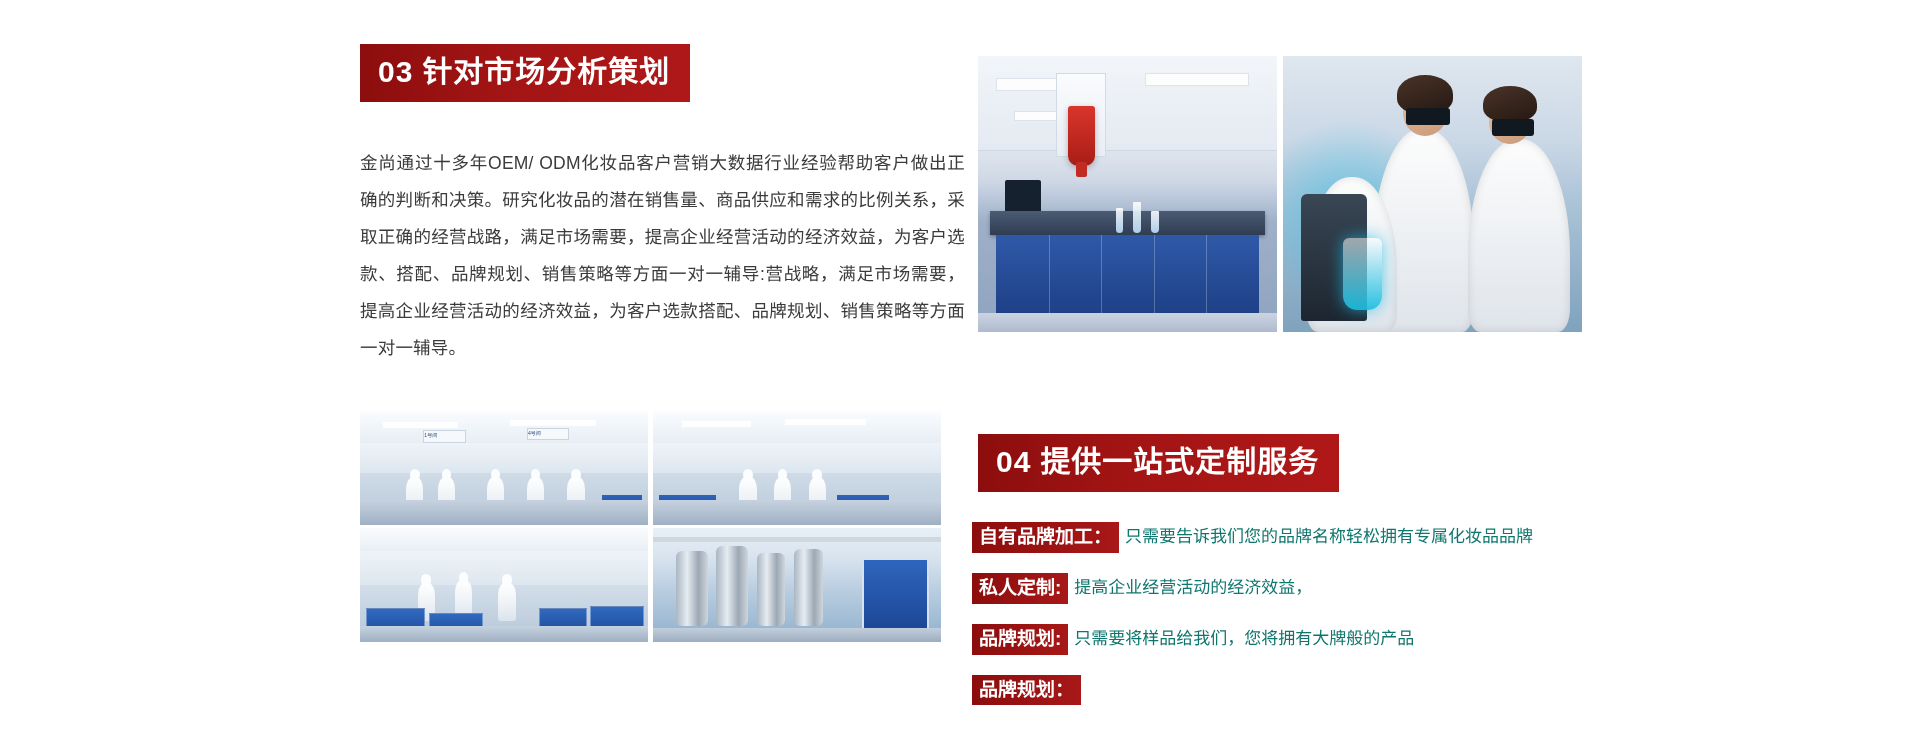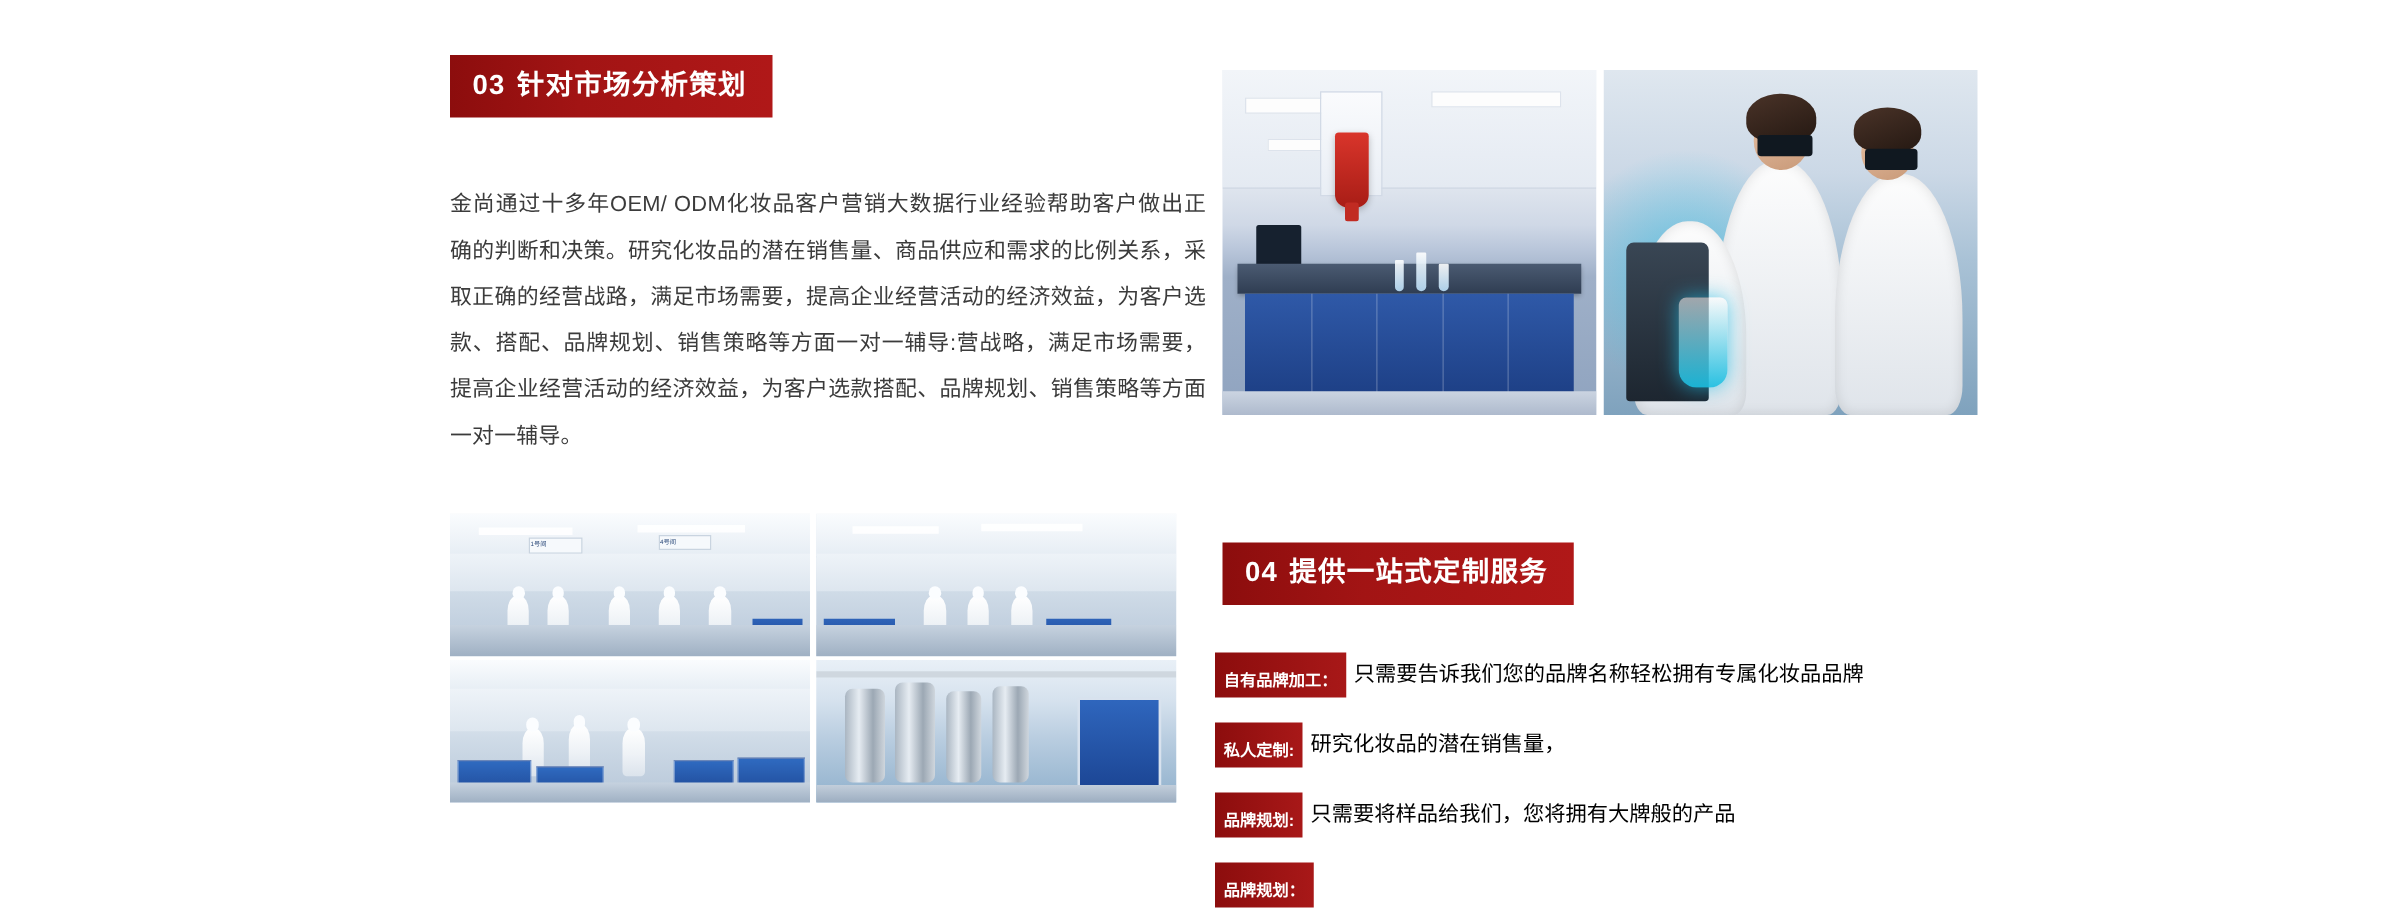--- a/index.html
+++ b/index.html
@@ -12,21 +12,21 @@
     position:relative;
   }
   .canvas{position:relative;width:1920px;height:734px;}
 
   
   .banner{
     position:absolute;
     display:inline-block;
     background:linear-gradient(90deg,#8c0d0d 0%,#a21414 40%,#b01818 100%);
     color:#ffffff;
-    font-size:22px;
+    font-size:30px;
     font-weight:bold;
     letter-spacing:1px;
     line-height:1;
     padding:13px 20px 15px 18px;
     white-space:nowrap;
     box-sizing:border-box;
   }
   .banner .num{ margin-right:9px; font-family:"Liberation Sans",sans-serif; }
 
   
@@ -184,25 +184,25 @@
   .ph-crate .crate{
     position:absolute;background:linear-gradient(180deg,#2f6ac0,#1d4693);
     border:1px solid rgba(255,255,255,.35);
   }
 
   
   .blist{position:absolute;}
   .brow{display:flex;align-items:center;margin-bottom:20px;white-space:nowrap;}
   .btag{
     background:linear-gradient(90deg,#8c0d0d,#a81818);
-    color:#fff;font-size:13px;font-weight:bold;
-    padding:16px 7px 5px 7px;line-height:1.15;
+    color:#fff;font-size:19px;font-weight:bold;
+    padding:4px 7px 5px 7px;line-height:1.15;
   }
   .btext{
-    color:#000000;font-size:17px;margin-left:6px;line-height:1.2;
+    color:#0f766e;font-size:17px;margin-left:6px;line-height:1.2;
   }
 </style>
 </head>
 <body>
 
 <div class="canvas">
 
   <div class="banner" style="left:360px;top:44px;">
     <span class="num">03</span><span>针对市场分析策划</span>
   </div>
@@ -313,21 +313,21 @@
     <span class="num">04</span><span>提供一站式定制服务</span>
   </div>
 
   <div class="blist" style="left:972px;top:522px;">
     <div class="brow">
       <span class="btag">自有品牌加工：</span>
       <span class="btext">只需要告诉我们您的品牌名称轻松拥有专属化妆品品牌</span>
     </div>
     <div class="brow">
       <span class="btag">私人定制:</span>
-      <span class="btext">研究化妆品的潜在销售量，</span>
+      <span class="btext">提高企业经营活动的经济效益，</span>
     </div>
     <div class="brow">
       <span class="btag">品牌规划:</span>
       <span class="btext">只需要将样品给我们，您将拥有大牌般的产品</span>
     </div>
     <div class="brow">
       <span class="btag">品牌规划：</span>
     </div>
   </div>
 

